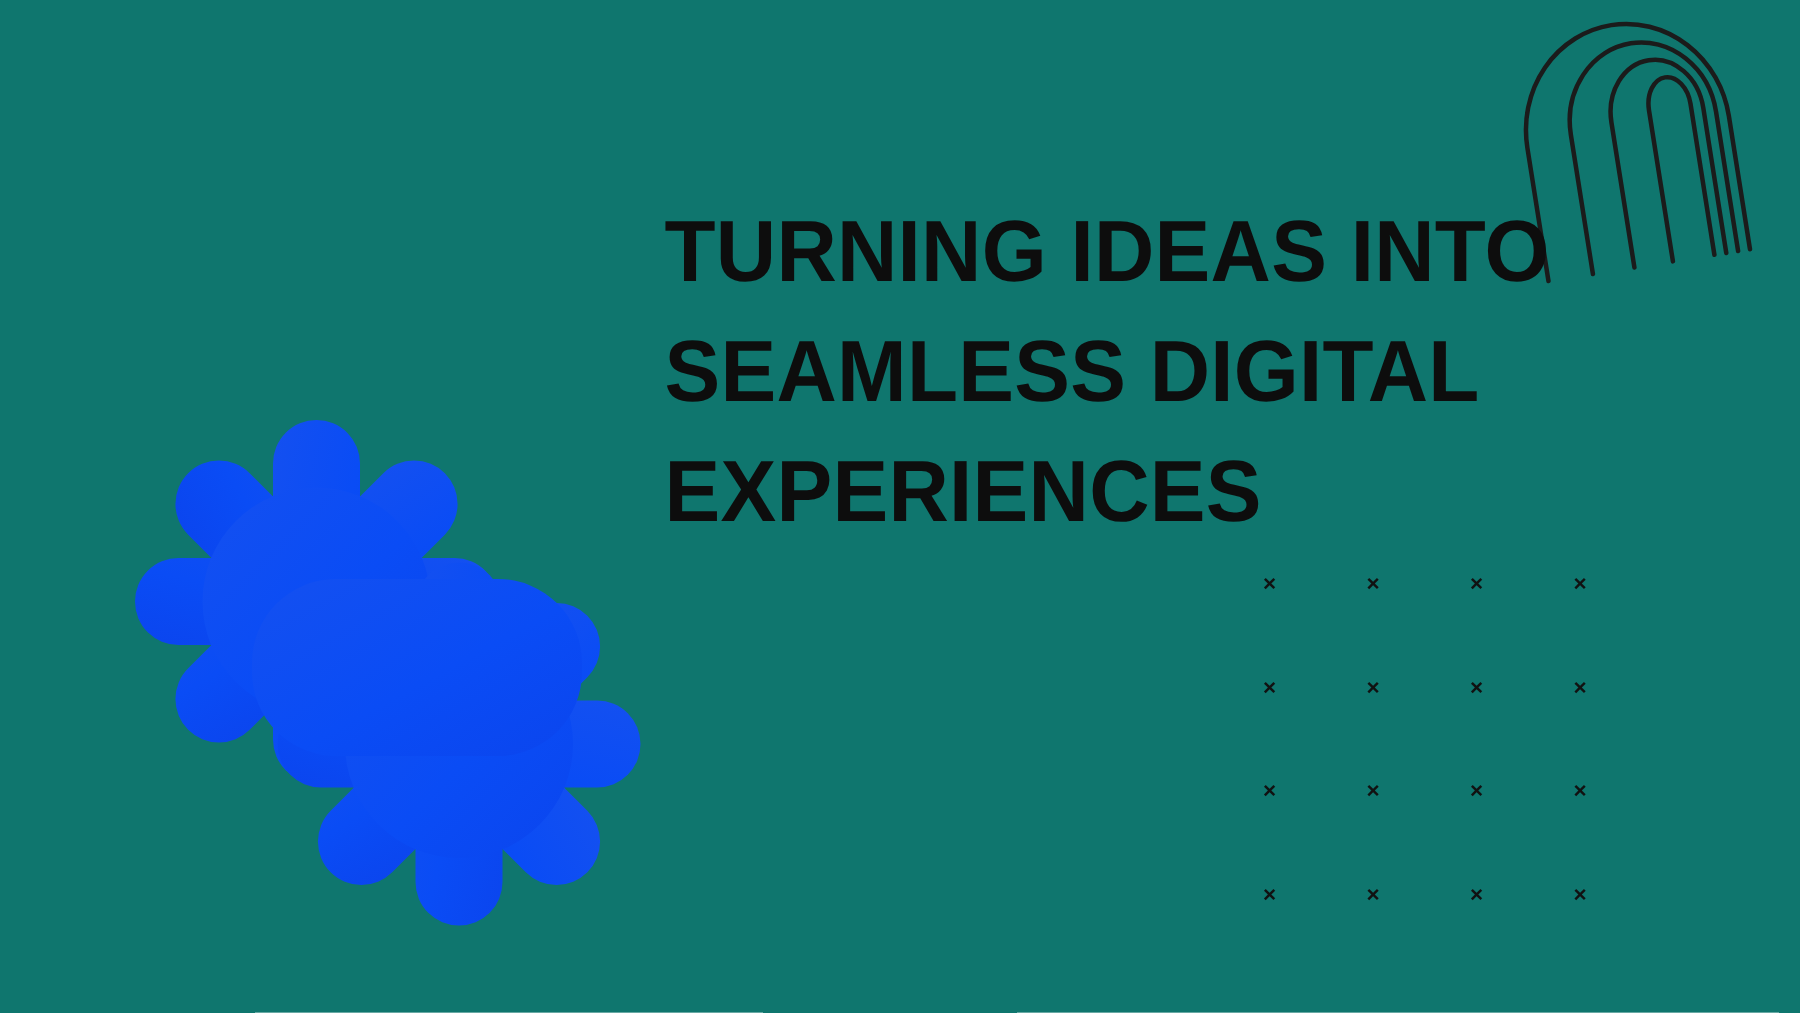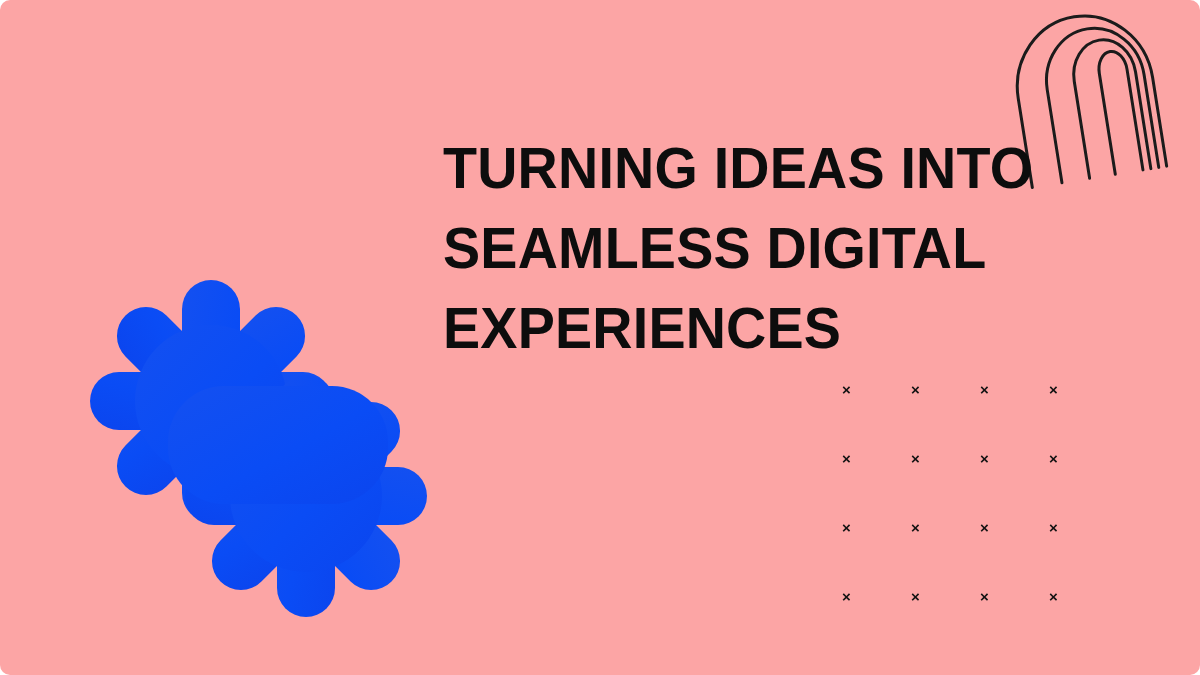--- a/index.html
+++ b/index.html
@@ -9,23 +9,22 @@
   }
   body {
     background: #ffffff;
     font-family: "Liberation Sans", sans-serif;
   }
 
   .slide {
     position: relative;
     width: 1200px;
     height: 675px;
-    background: #fca5a5;
+    background: #0f766e;
     overflow: hidden;
-    border-radius: 10px;
   }
 
   
   .arches {
     position: absolute;
     top: -14px;
     left: 1012px;
     width: 220px;
     height: 180px;
     pointer-events: none;

